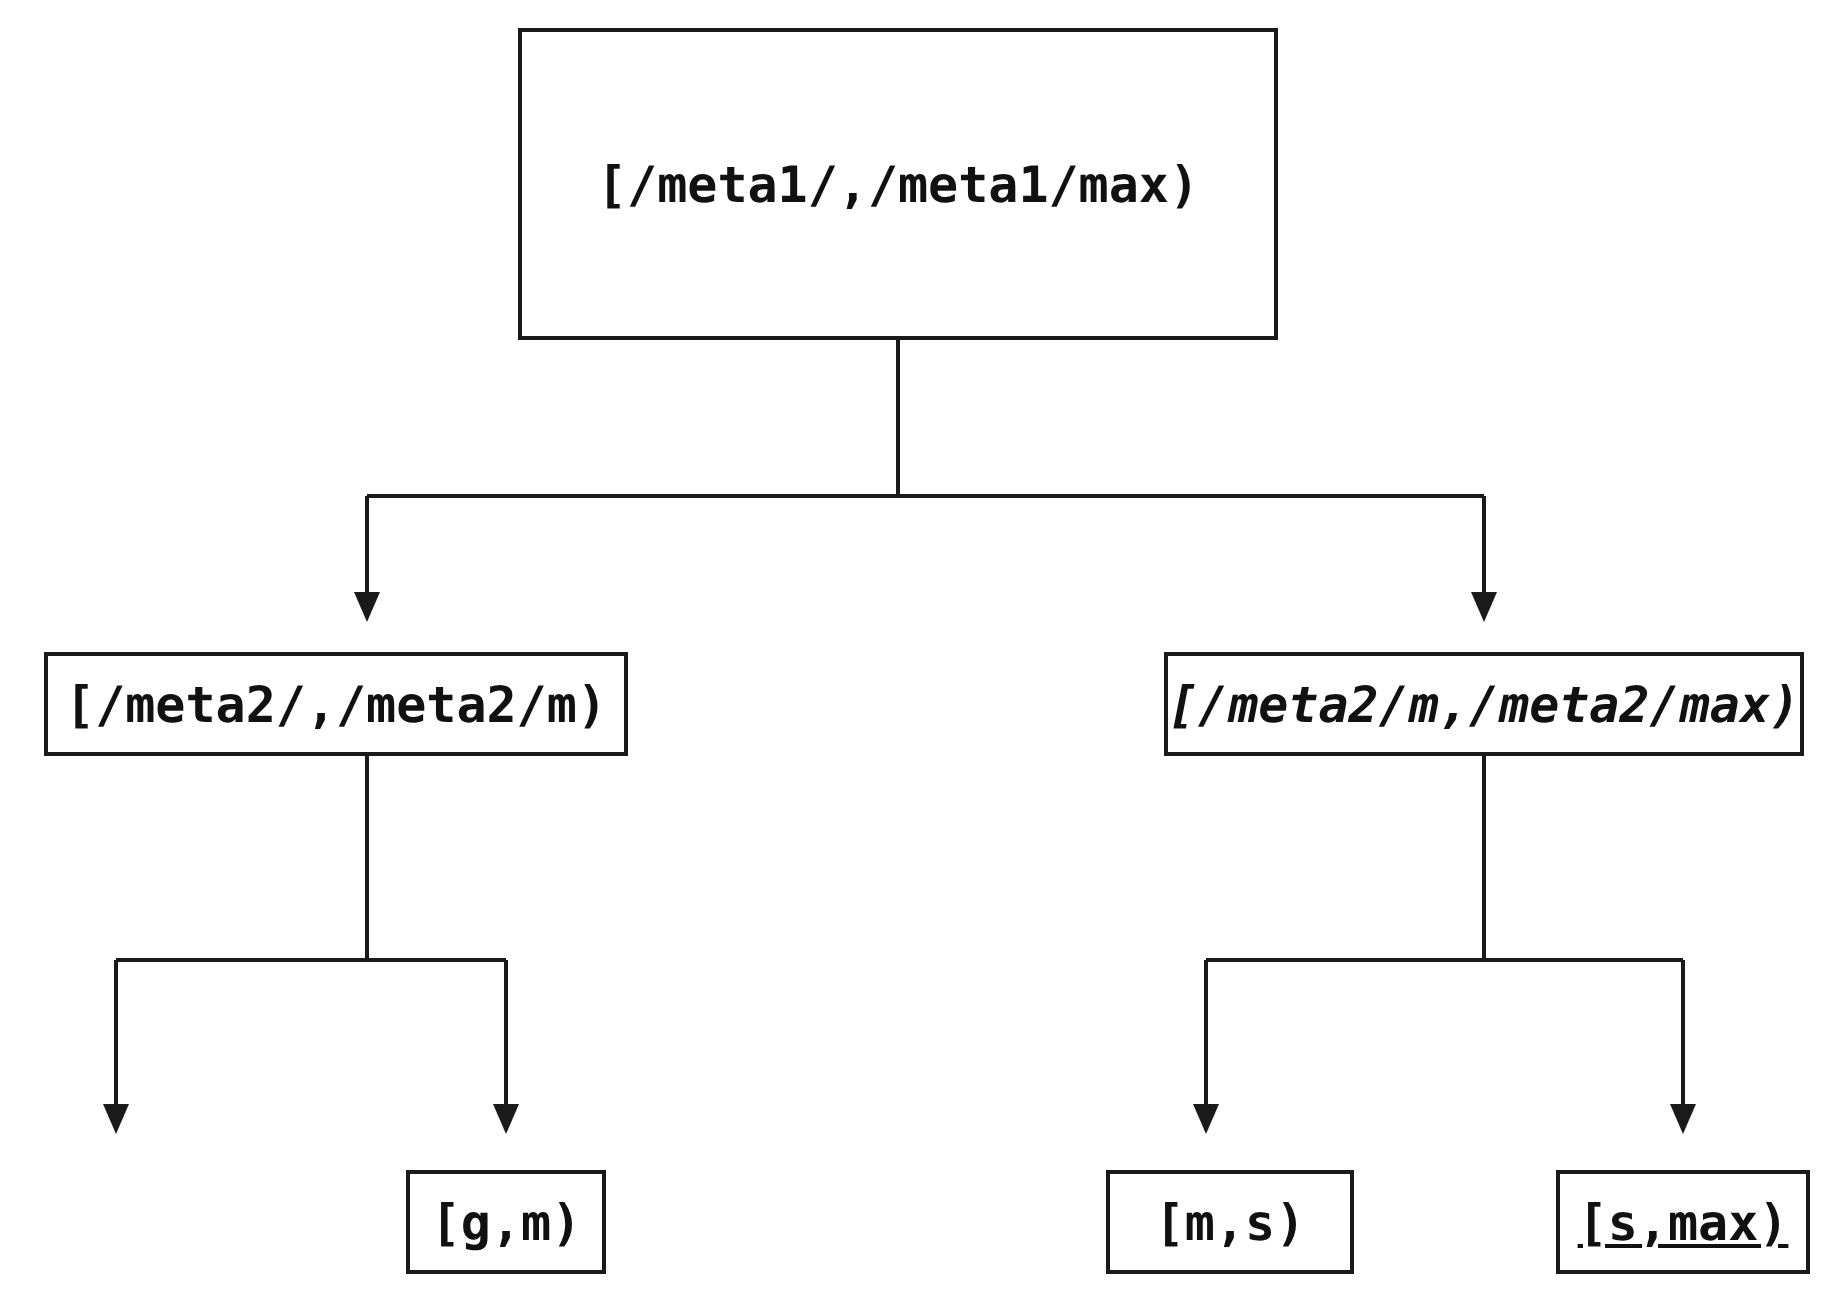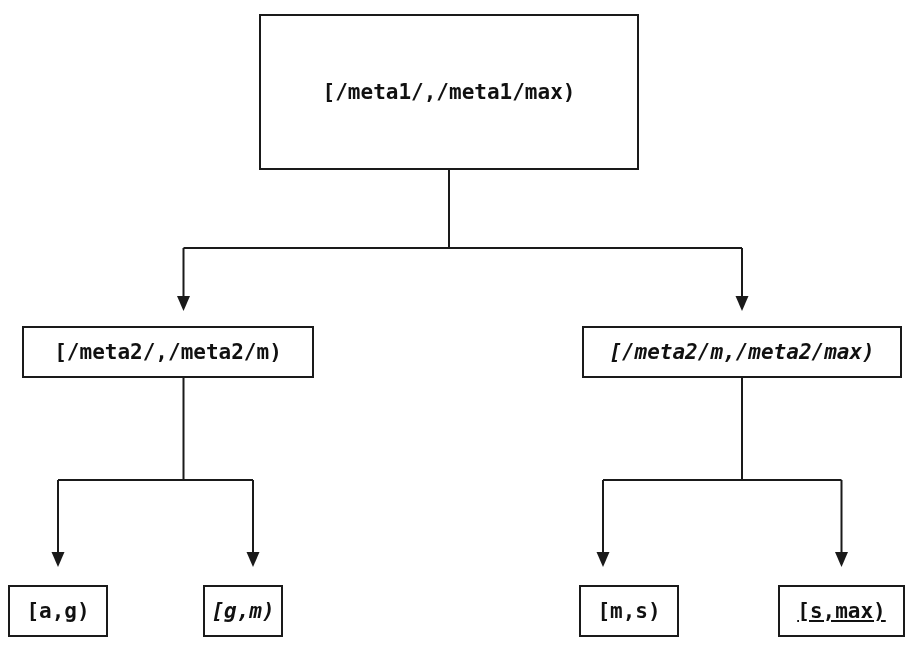--- a/index.html
+++ b/index.html
@@ -17,30 +17,30 @@
   }
   .node {
     position: absolute;
     box-sizing: border-box;
     border: 2px solid var(--box-border, #1a1a1a);
     background: var(--background, #ffffff);
     display: flex;
     align-items: center;
     justify-content: center;
     font-weight: bold;
-    font-size: 21px;
+    font-size: 25px;
     color: var(--text, #111111);
     white-space: nowrap;
   }
   .node-root  { left: 259px; top: 14px;  width: 380px; height: 156px; }
   .node-left  { left: 22px;  top: 326px; width: 292px; height: 52px; }
   .node-right { left: 582px; top: 326px; width: 320px; height: 52px; font-style: italic; }
   .node-ag    { left: 8px;   top: 585px; width: 100px; height: 52px; }
-  .node-gm    { left: 203px; top: 585px; width: 80px; height: 52px; font-style: italic; }
-  .node-ms    { left: 553px; top: 585px; width: 100px; height: 52px; margin-left: 26px; }
+  .node-gm    { left: 203px; top: 585px; width: 100px; height: 52px; }
+  .node-ms    { left: 553px; top: 585px; width: 124px; height: 52px; }
   .node-smax  { left: 778px; top: 585px; width: 127px; height: 52px; text-decoration: underline; }
   .connectors {
     position: absolute;
     left: 0; top: 0;
     width: 912px; height: 652px;
     pointer-events: none;
   }
   .edge {
     stroke: var(--line, #1a1a1a);
     stroke-width: 2;
@@ -82,23 +82,20 @@
   </div>
 
   <div class="node node-left">
     <span>[/meta2/,/meta2/m)</span>
   </div>
 
   <div class="node node-right">
     <span>[/meta2/m,/meta2/max)</span>
   </div>
 
-  <div class="node node-ag">
-    <span>[a,g)</span>
-  </div>
 
   <div class="node node-gm">
     <span>[g,m)</span>
   </div>
 
   <div class="node node-ms">
     <span>[m,s)</span>
   </div>
 
   <div class="node node-smax">

